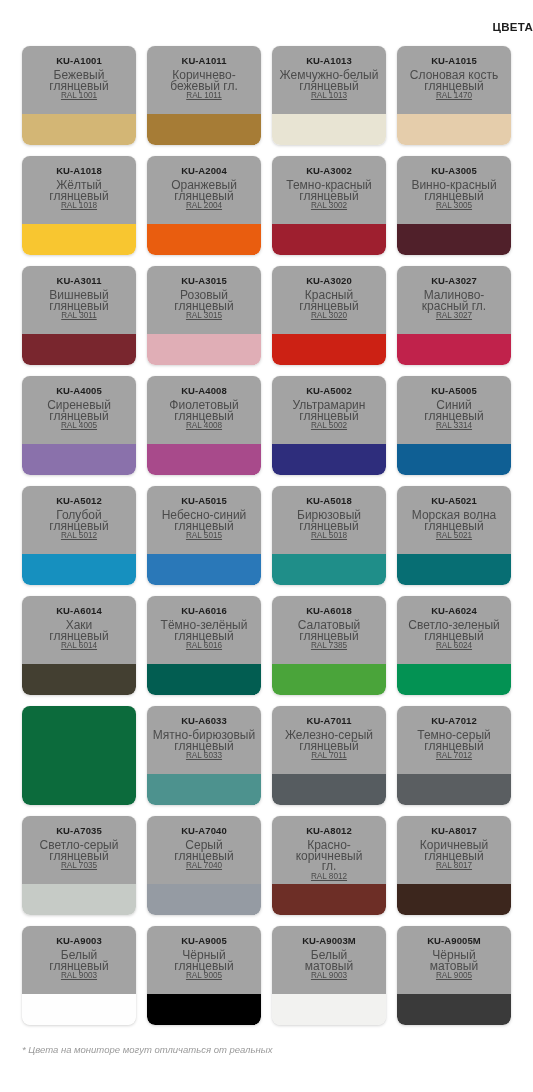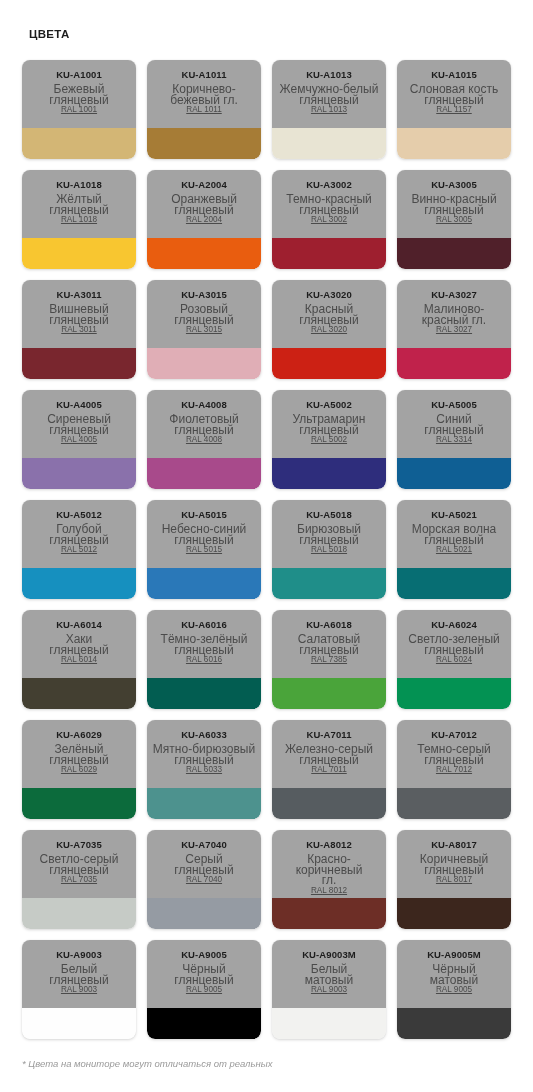--- a/index.html
+++ b/index.html
@@ -21,23 +21,24 @@
     height: 1092px;
     box-sizing: border-box;
     padding: 0;
   }
 
   .page-title {
     font-size: 11.5px;
     font-weight: bold;
     color: #1d1d1d;
     letter-spacing: 0.3px;
-    margin: 7px;
+    margin: 0;
     padding: 20px 0 0 22px;
     line-height: 14px;
+    text-align: right;
   }
 
   .swatch-grid {
     display: grid;
     grid-template-columns: repeat(4, 114px);
     column-gap: 11px;
     row-gap: 11px;
     padding: 12px 0 0 22px;
     box-sizing: border-box;
   }
@@ -139,21 +140,21 @@
 глянцевый</span>
           <span class="swatch-ral">RAL 1013</span>
         </div>
         <div class="swatch-color" style="background: rgb(232, 228, 211);"></div>
       </div>
       <div class="swatch-card">
         <div class="swatch-text">
           <span class="swatch-code">KU-A1015</span>
           <span class="swatch-desc">Слоновая кость
 глянцевый</span>
-          <span class="swatch-ral">RAL 1157</span>
+          <span class="swatch-ral">RAL 1470</span>
         </div>
         <div class="swatch-color" style="background: rgb(229, 205, 171);"></div>
       </div>
       <div class="swatch-card">
         <div class="swatch-text">
           <span class="swatch-code">KU-A1018</span>
           <span class="swatch-desc">Жёлтый
 глянцевый</span>
           <span class="swatch-ral">RAL 1018</span>
         </div>
@@ -324,25 +325,20 @@
       <div class="swatch-card">
         <div class="swatch-text">
           <span class="swatch-code">KU-A6024</span>
           <span class="swatch-desc">Светло-зеленый
 глянцевый</span>
           <span class="swatch-ral">RAL 6024</span>
         </div>
         <div class="swatch-color" style="background: rgb(3, 146, 83);"></div>
       </div>
       <div class="swatch-card">
-        <div class="swatch-text">
-          <span class="swatch-code">KU-A6029</span>
-          <span class="swatch-desc">Зелёный глянцевый</span>
-          <span class="swatch-ral">RAL 6029</span>
-        </div>
         <div class="swatch-color" style="background: rgb(12, 107, 60);"></div>
       </div>
       <div class="swatch-card">
         <div class="swatch-text">
           <span class="swatch-code">KU-A6033</span>
           <span class="swatch-desc">Мятно-бирюзовый
 глянцевый</span>
           <span class="swatch-ral">RAL 6033</span>
         </div>
         <div class="swatch-color" style="background: rgb(77, 146, 142);"></div>

